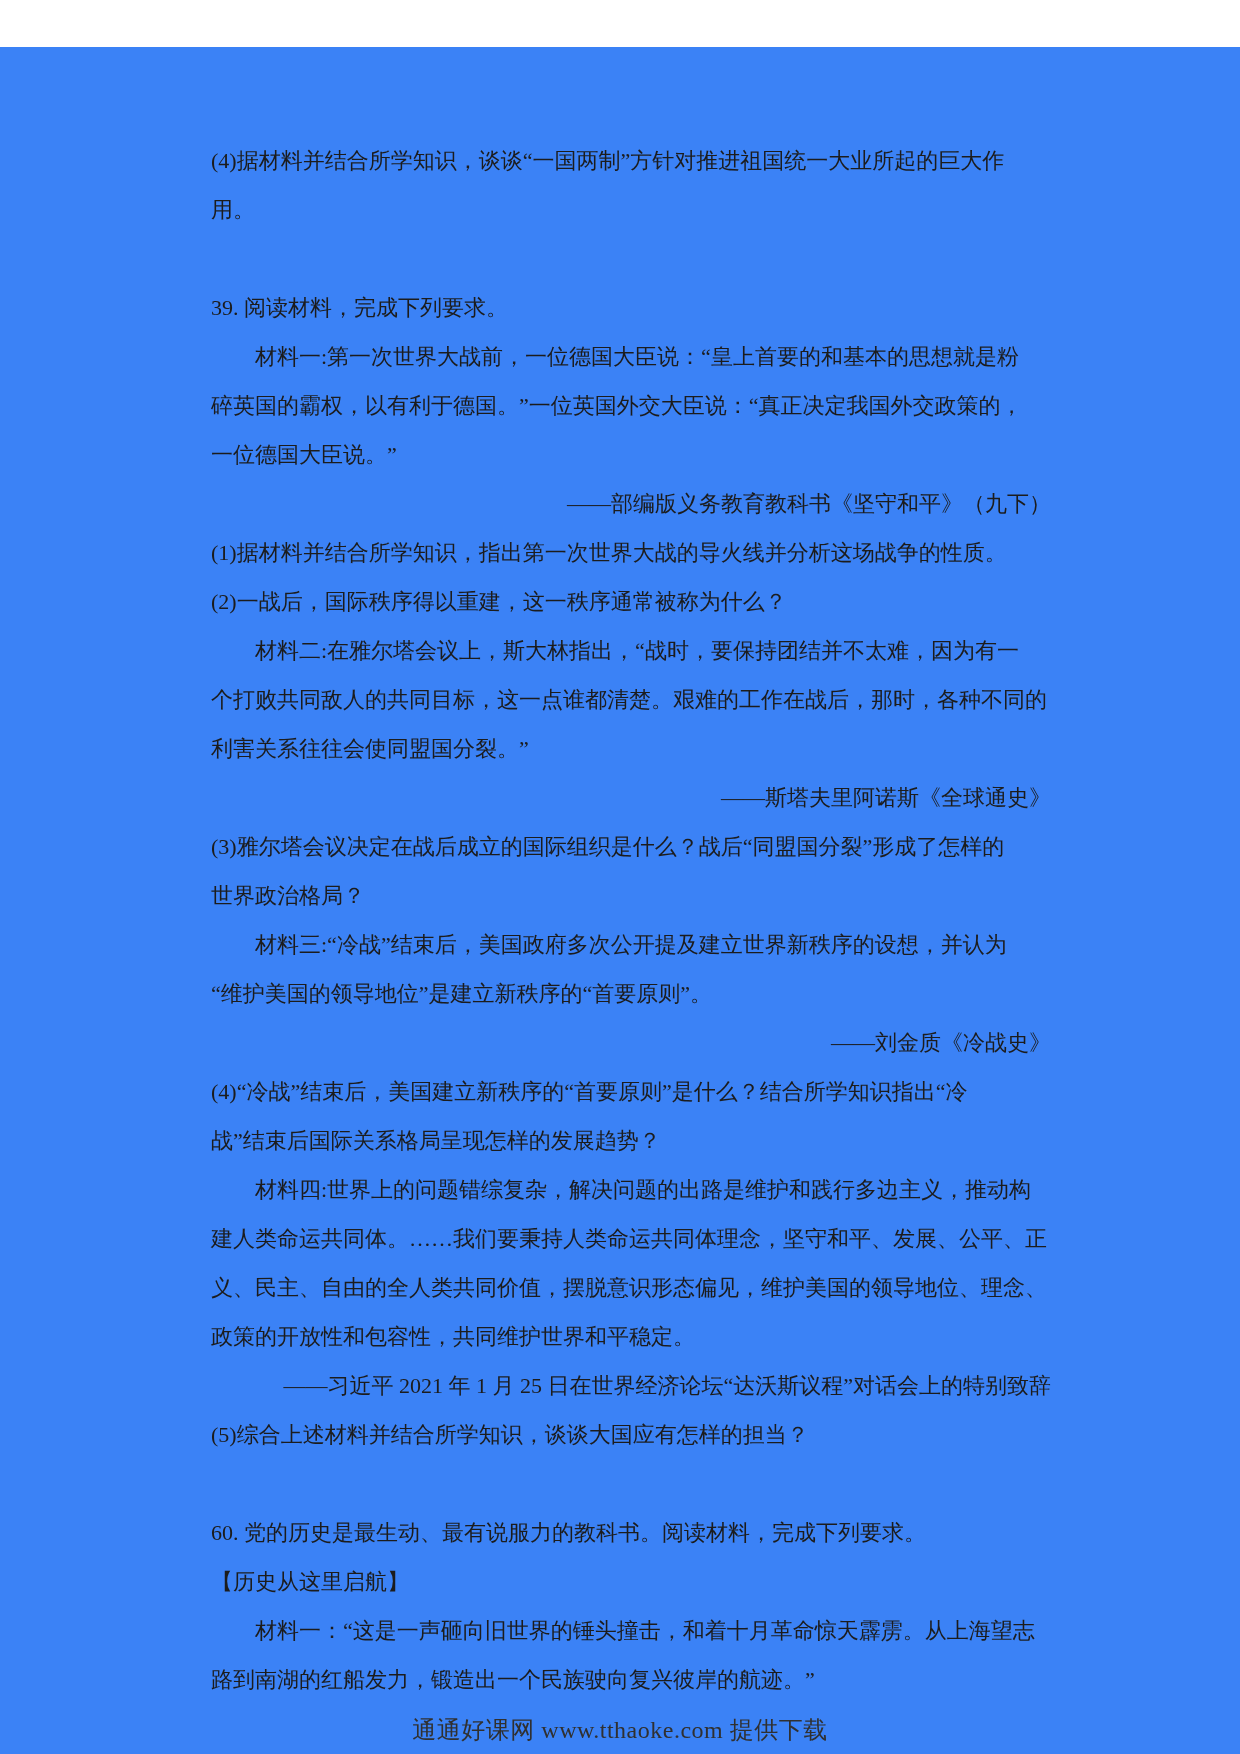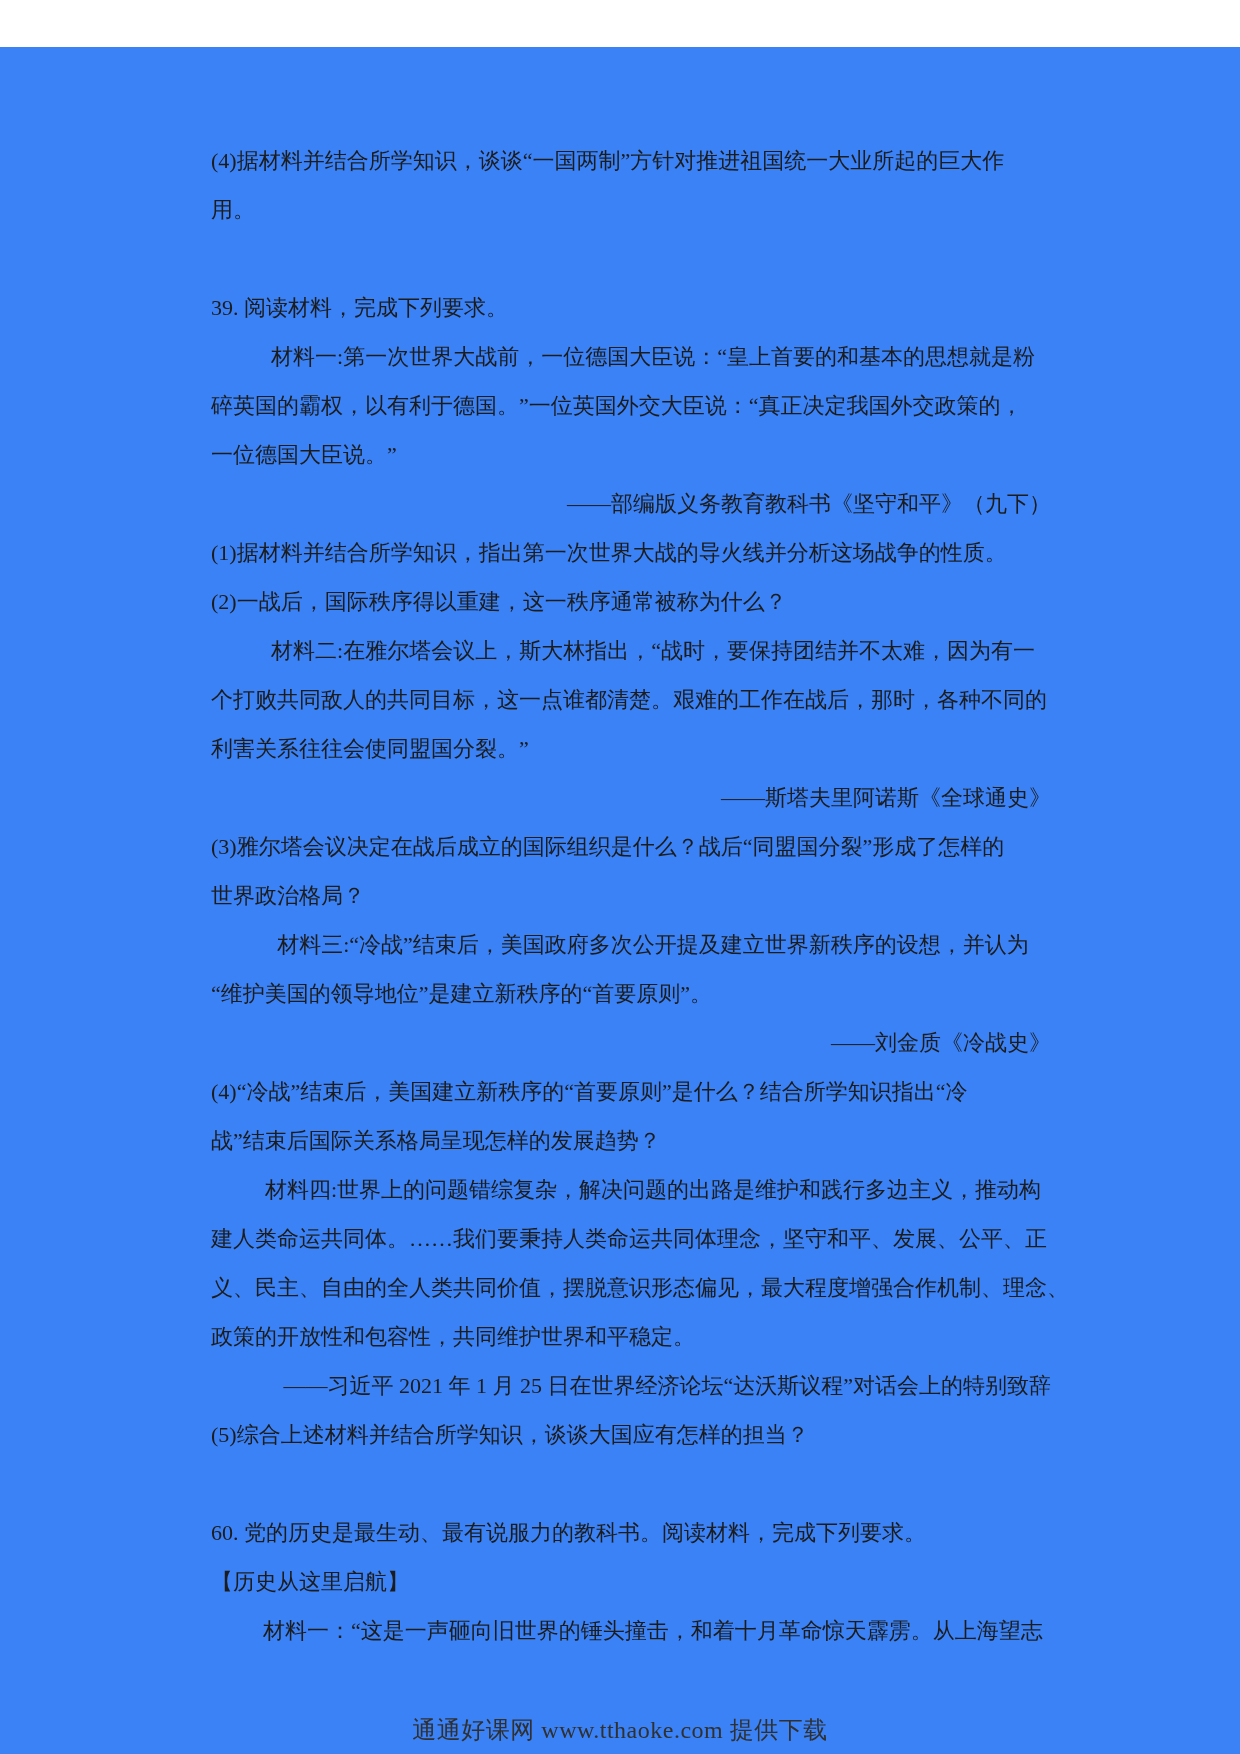--- a/index.html
+++ b/index.html
@@ -25,21 +25,20 @@
     font-size: 22px;
     line-height: 49px;
   }
   .line {
     height: 49px;
     white-space: nowrap;
     overflow: visible;
   }
   .line.indent {
     padding-left: 44px;
-    text-align: center;
   }
   .line.citation {
     text-align: right;
   }
   .line.blank {
     height: 49px;
   }
   #page-footer {
     position: absolute;
     top: 1668px;
@@ -73,23 +72,24 @@
       <div class="line citation">——斯塔夫里阿诺斯《全球通史》</div>
       <div class="line body">(3)雅尔塔会议决定在战后成立的国际组织是什么？战后“同盟国分裂”形成了怎样的</div>
       <div class="line body">世界政治格局？</div>
       <div class="line indent">材料三:“冷战”结束后，美国政府多次公开提及建立世界新秩序的设想，并认为</div>
       <div class="line body">“维护美国的领导地位”是建立新秩序的“首要原则”。</div>
       <div class="line citation">——刘金质《冷战史》</div>
       <div class="line body">(4)“冷战”结束后，美国建立新秩序的“首要原则”是什么？结合所学知识指出“冷</div>
       <div class="line body">战”结束后国际关系格局呈现怎样的发展趋势？</div>
       <div class="line indent">材料四:世界上的问题错综复杂，解决问题的出路是维护和践行多边主义，推动构</div>
       <div class="line body">建人类命运共同体。……我们要秉持人类命运共同体理念，坚守和平、发展、公平、正</div>
-      <div class="line body">义、民主、自由的全人类共同价值，摆脱意识形态偏见，最大程度增强合作机制、理念、</div>
+      <div class="line body">义、民主、自由的全人类共同价值，摆脱意识形态偏见，维护美国的领导地位、理念、</div>
       <div class="line body">政策的开放性和包容性，共同维护世界和平稳定。</div>
       <div class="line citation">——习近平 2021 年 1 月 25 日在世界经济论坛“达沃斯议程”对话会上的特别致辞</div>
       <div class="line body">(5)综合上述材料并结合所学知识，谈谈大国应有怎样的担当？</div>
       <div class="line blank"></div>
       <div class="line body">60. 党的历史是最生动、最有说服力的教科书。阅读材料，完成下列要求。</div>
       <div class="line body">【历史从这里启航】</div>
       <div class="line indent">材料一：“这是一声砸向旧世界的锤头撞击，和着十月革命惊天霹雳。从上海望志</div>
+      <div class="line body">路到南湖的红船发力，锻造出一个民族驶向复兴彼岸的航迹。”</div>
     </div>
   <div id="page-footer">通通好课网  www.tthaoke.com  提供下载</div>
 </div>
 
 </body></html>

